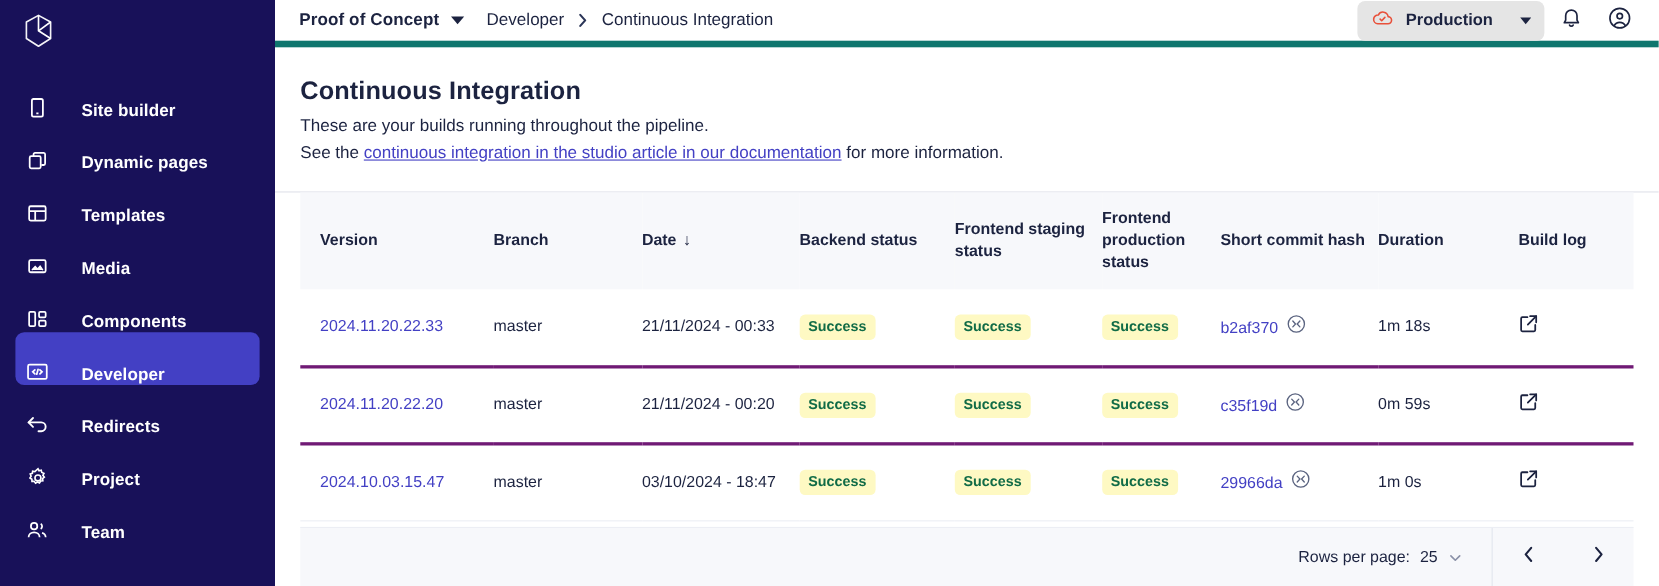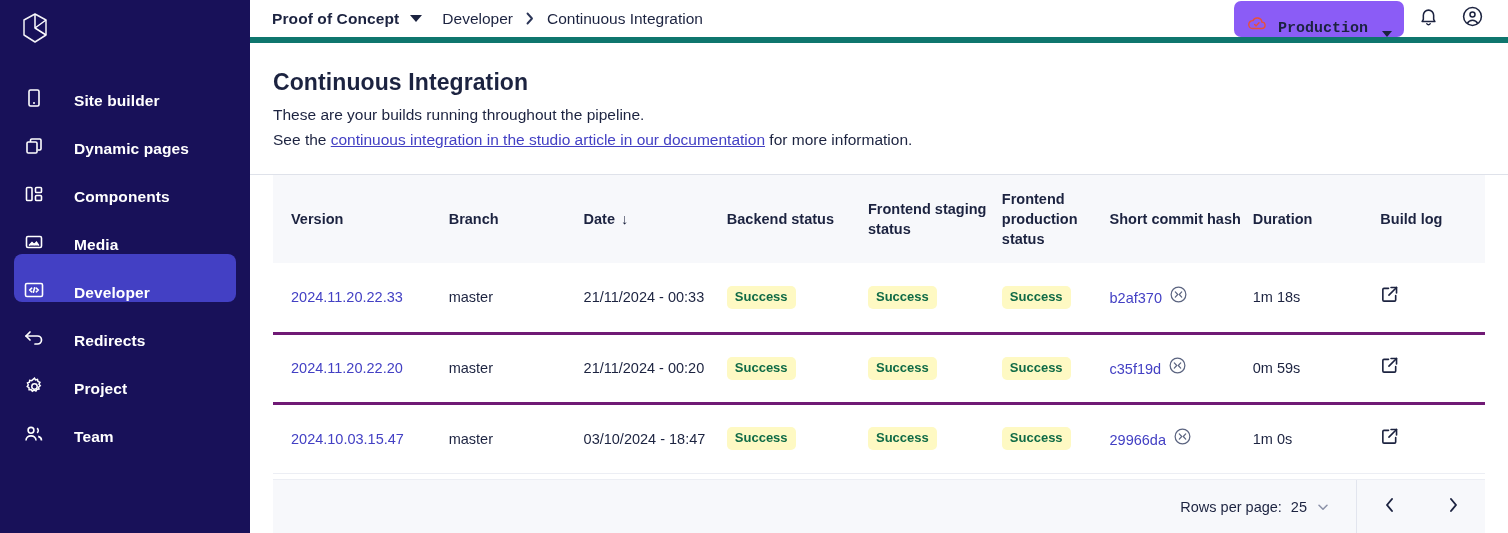--- a/index.html
+++ b/index.html
@@ -56,24 +56,24 @@
     border-left: 6px solid transparent;
     border-right: 6px solid transparent;
     border-top: 7px solid #1c2340;
     cursor: pointer;
   }
   .crumb-link { font-size: 15.5px; color: #1c2340; cursor: pointer; }
   .crumb-sep { margin: 0 13px; color: #2b3557; font-size: 14px; font-weight: bold; display:flex; align-items:center;}
   .crumb-cur { font-size: 15.5px; color: #1c2340; }
   .topbar-right { margin-left: auto; display: flex; align-items: center; gap: 4px; }
   .env-pill {
-    display: flex; align-items: flex-end;
-    background: #8b5cf6; border-radius: 7px;
+    display: flex; align-items: center;
+    background: #e5e5e5; border-radius: 7px;
     height: 36px; padding: 0 12px 0 12px; gap: 10px;
-    cursor: pointer; min-width: 170px; font-family: Liberation Mono, monospace;
+    cursor: pointer; min-width: 170px;
   }
   .env-label { font-size: 15px; font-weight: bold; color: #1c2340; }
   .env-caret {
     margin-left: auto;
     width: 0; height: 0;
     border-left: 5px solid transparent;
     border-right: 5px solid transparent;
     border-top: 6px solid #1c2340;
   }
   .icon-btn { width: 40px; height: 40px; display: flex; align-items: center; justify-content: center; cursor: pointer; border-radius: 6px;}
@@ -162,40 +162,50 @@
       <div class="nav-item">
         <span class="nico">
           <svg width="20" height="20" viewBox="0 0 20 20" fill="none" stroke="#fff" stroke-width="1.6">
             <rect x="3" y="6" width="10" height="11" rx="1.3"></rect>
               <path d="M6.5 6V4.3A1.3 1.3 0 0 1 7.8 3h8A1.3 1.3 0 0 1 17 4.3v8.4A1.3 1.3 0 0 1 15.8 14H13.6"></path>
           </svg>
         </span>
         <span>Dynamic pages</span>
       </div>
 
+      <div class="nav-item">
+        <span class="nico">
+          <svg width="20" height="20" viewBox="0 0 20 20" fill="none" stroke="#fff" stroke-width="1.6">
+            <rect x="2.5" y="3.5" width="15" height="13" rx="1.4"></rect>
+              <line x1="2.5" y1="8" x2="17.5" y2="8"></line>
+              <line x1="8" y1="8" x2="8" y2="16.5"></line>
+          </svg>
+        </span>
+        <span>Templates</span>
+      </div>
+
+      <div class="nav-item">
+        <span class="nico">
+          <svg width="20" height="20" viewBox="0 0 20 20" fill="none" stroke="#fff" stroke-width="1.6">
+            <rect x="2.5" y="4.5" width="15" height="11" rx="1.4"></rect>
+              <path d="M5 13.5l3-3.2 2.2 2.2 2.3-2.6 2.5 3.6" fill="#fff" stroke="#fff" stroke-width="1.2"></path>
+          </svg>
+        </span>
+        <span>Media</span>
+      </div>
 
       <div class="nav-item">
         <span class="nico">
           <svg width="20" height="20" viewBox="0 0 20 20" fill="none" stroke="#fff" stroke-width="1.6">
             <rect x="2.5" y="3.5" width="5.5" height="13" rx="1.1"></rect>
             <rect x="11.5" y="3.5" width="6" height="5" rx="1.1"></rect>
             <rect x="11.5" y="11.5" width="6" height="5" rx="1.1"></rect>
           </svg>
         </span>
         <span>Components</span>
-      </div>
-
-      <div class="nav-item">
-        <span class="nico">
-          <svg width="20" height="20" viewBox="0 0 20 20" fill="none" stroke="#fff" stroke-width="1.6">
-            <rect x="2.5" y="4.5" width="15" height="11" rx="1.4"></rect>
-              <path d="M5 13.5l3-3.2 2.2 2.2 2.3-2.6 2.5 3.6" fill="#fff" stroke="#fff" stroke-width="1.2"></path>
-          </svg>
-        </span>
-        <span>Media</span>
       </div>
 
       <div class="nav-item active">
         <span class="nico">
           <svg width="22" height="22" viewBox="0 0 22 22" fill="none" stroke="#fff" stroke-width="1.6">
             <rect x="2.5" y="4.5" width="17" height="13" rx="1.4"></rect>
             <path d="M8.7 9.2 L6.8 11 L8.7 12.8" stroke-linecap="round"></path>
             <path d="M13.3 9.2 L15.2 11 L13.3 12.8" stroke-linecap="round"></path>
             <line x1="11.6" y1="8.8" x2="10.4" y2="13.2" stroke-linecap="round"></line>
           </svg>

